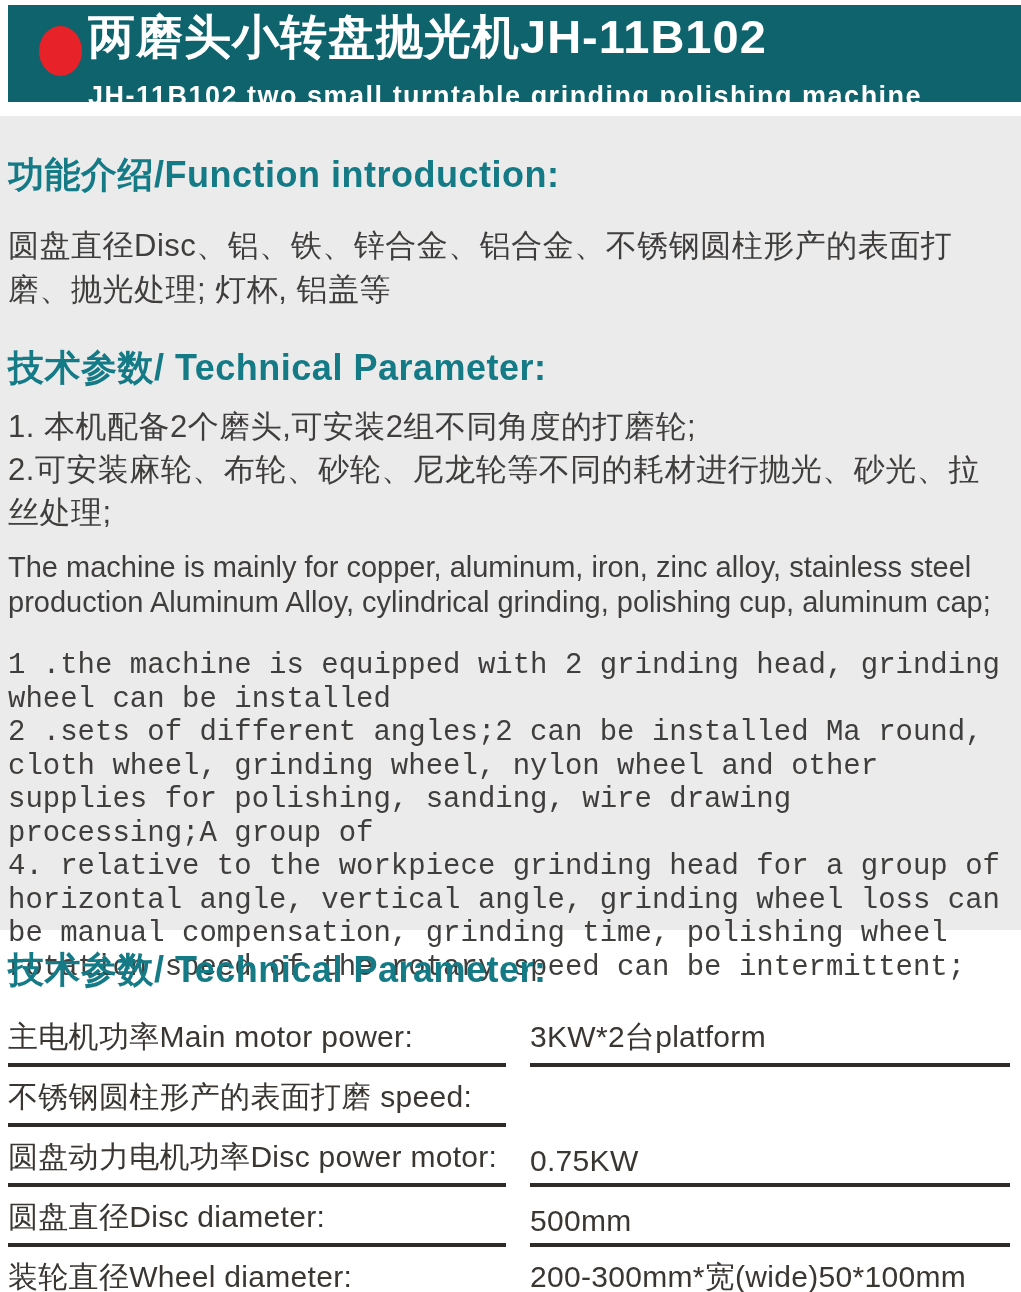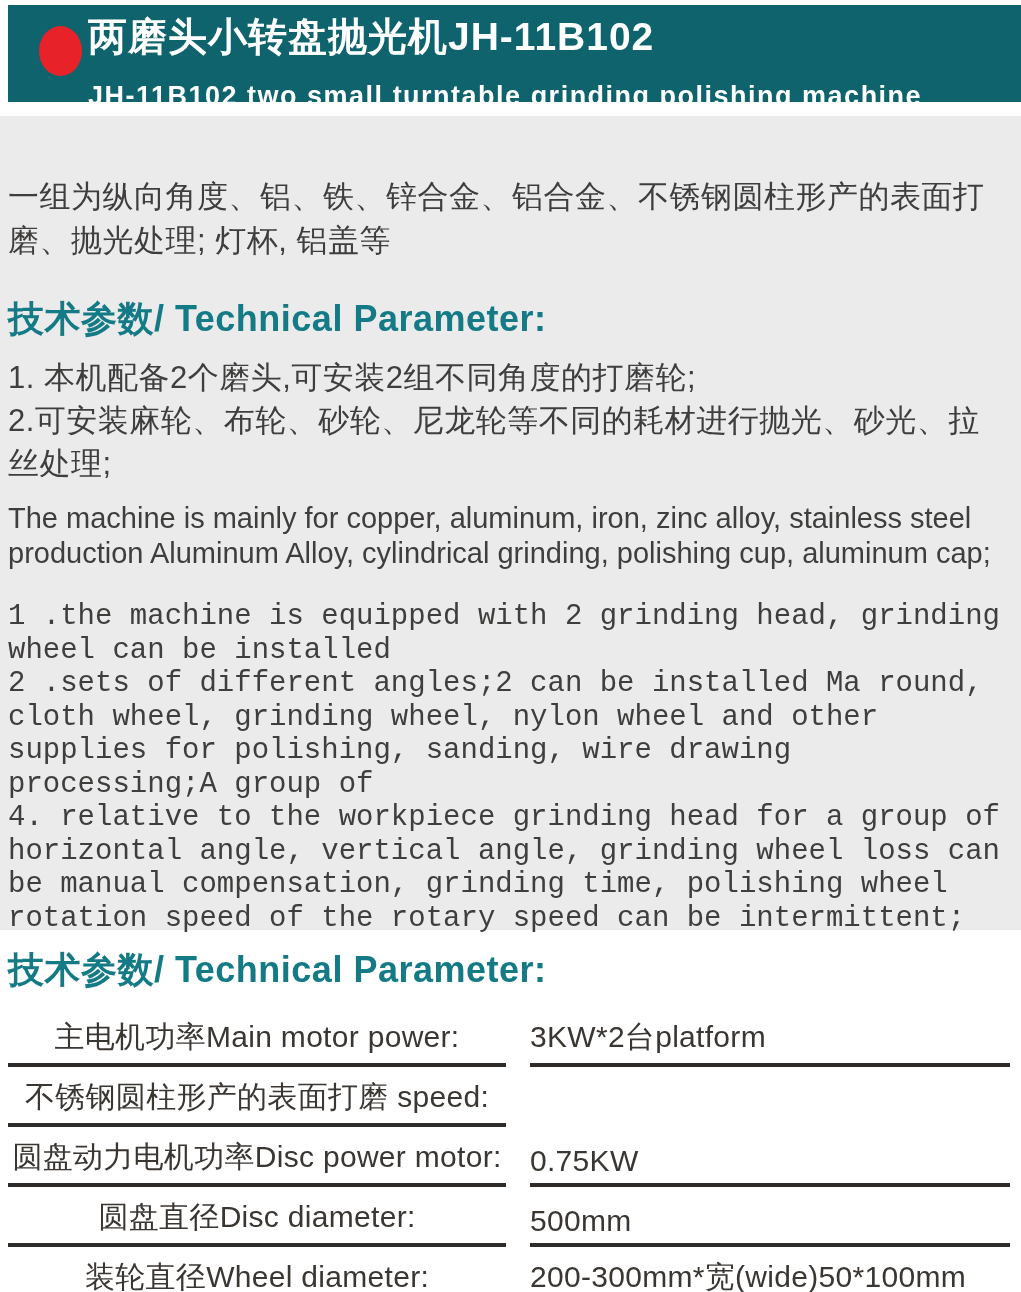--- a/index.html
+++ b/index.html
@@ -28,21 +28,21 @@
     border-radius: 50%;
     background: #e72228;
   }
   .titles {
     position: absolute;
     left: 80px;
     top: 4px;
     white-space: nowrap;
   }
   .product-title {
-    font-size: 39px;
+    font-size: 47px;
     font-weight: bold;
     letter-spacing: 1px;
     line-height: 56px;
   }
   .product-subtitle {
     font-size: 27px;
     font-weight: bold;
     letter-spacing: 1.5px;
     line-height: 32px;
     margin-top: 15px;
@@ -100,37 +100,38 @@
   }
   .spec-label, .spec-value {
     font-size: 30px;
     letter-spacing: 0.3px;
     color: #3a3632;
     border-bottom: 4px solid #2f2b28;
     padding: 10px 0 5px 0;
     white-space: nowrap;
     overflow: hidden;
   }
-  .spec-label { width: 498px; text-align: center; }
+  .spec-label { width: 498px; }
   .spec-value { margin-left: 24px; flex: 1; }
 </style>
 </head>
 <body>
 
 <div class="header-band">
   <span class="red-dot"></span>
   <div class="titles">
     <div class="product-title">两磨头小转盘抛光机JH-11B102</div>
     <div class="product-subtitle">JH-11B102 two small turntable grinding polishing machine</div>
   </div>
 </div>
 
 <div class="gray-panel">
 
-  <div class="cn-body">一组为纵向角度、铝、铁、锌合金、铝合金、不锈钢圆柱形产的表面打磨、抛光处理; 灯杯, 铝盖等</div>
+  <div class="section-heading">功能介绍/Function introduction:</div>
+  <div class="cn-body">圆盘直径Disc、铝、铁、锌合金、铝合金、不锈钢圆柱形产的表面打磨、抛光处理; 灯杯, 铝盖等</div>
 
   <div class="section-heading h2-space">技术参数/ Technical Parameter:</div>
   <div class="cn-list">
     <div class="cn-item">1. 本机配备2个磨头,可安装2组不同角度的打磨轮;</div>
     <div class="cn-item">2.可安装麻轮、布轮、砂轮、尼龙轮等不同的耗材进行抛光、砂光、拉丝处理;</div>
   </div>
 
   <div class="en-para-1">The machine is mainly for copper, aluminum, iron, zinc alloy, stainless steel production Aluminum Alloy, cylindrical grinding, polishing cup, aluminum cap;</div>
 
   <div class="en-block">

